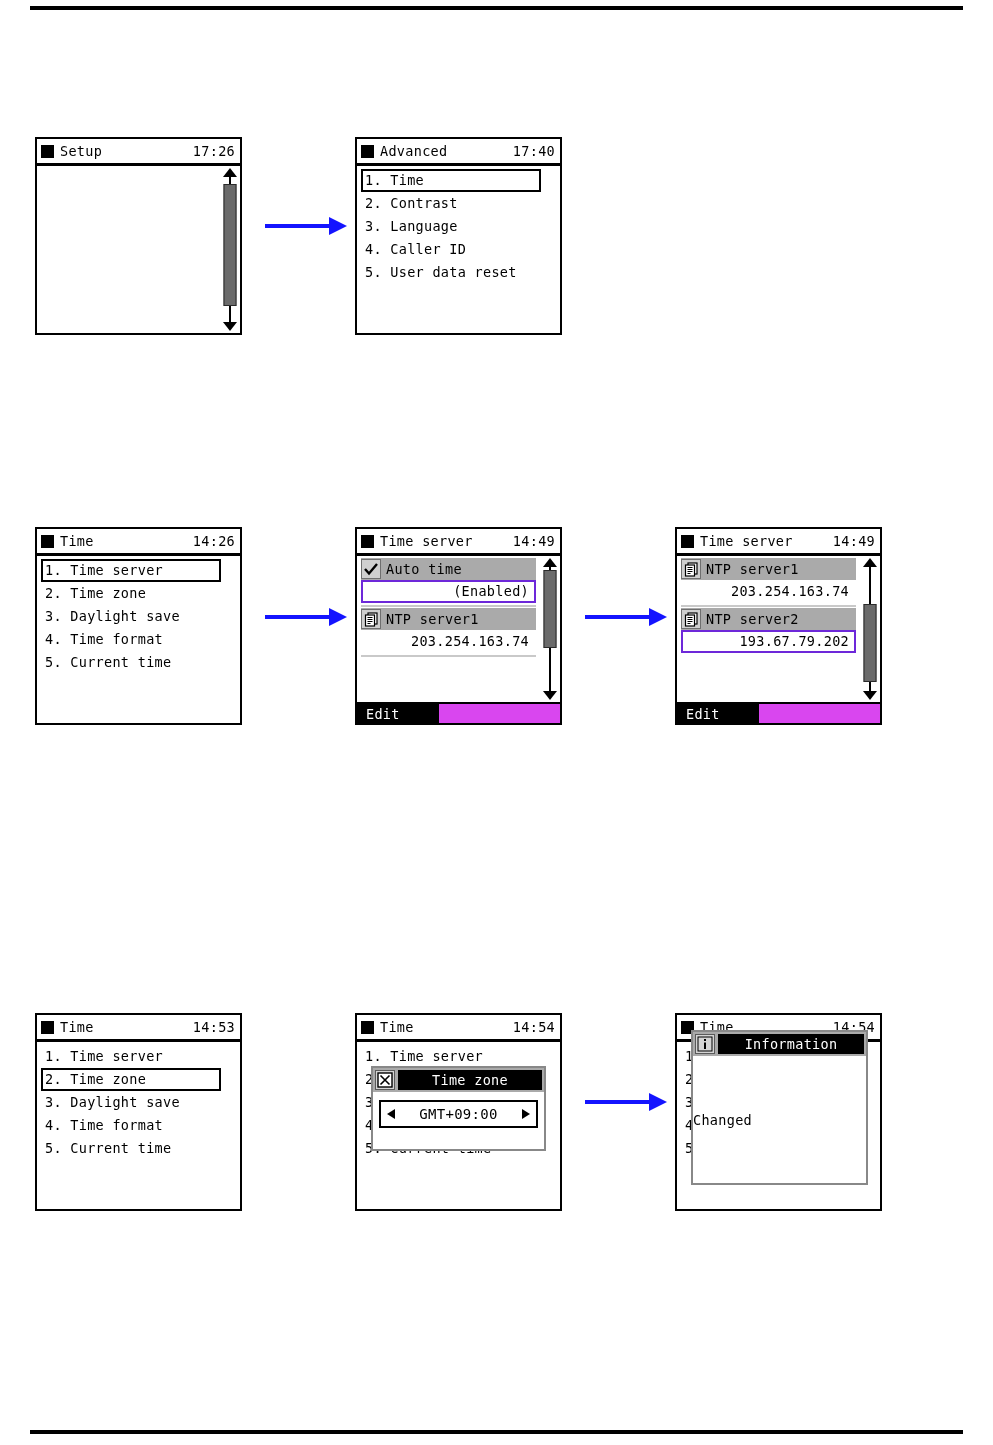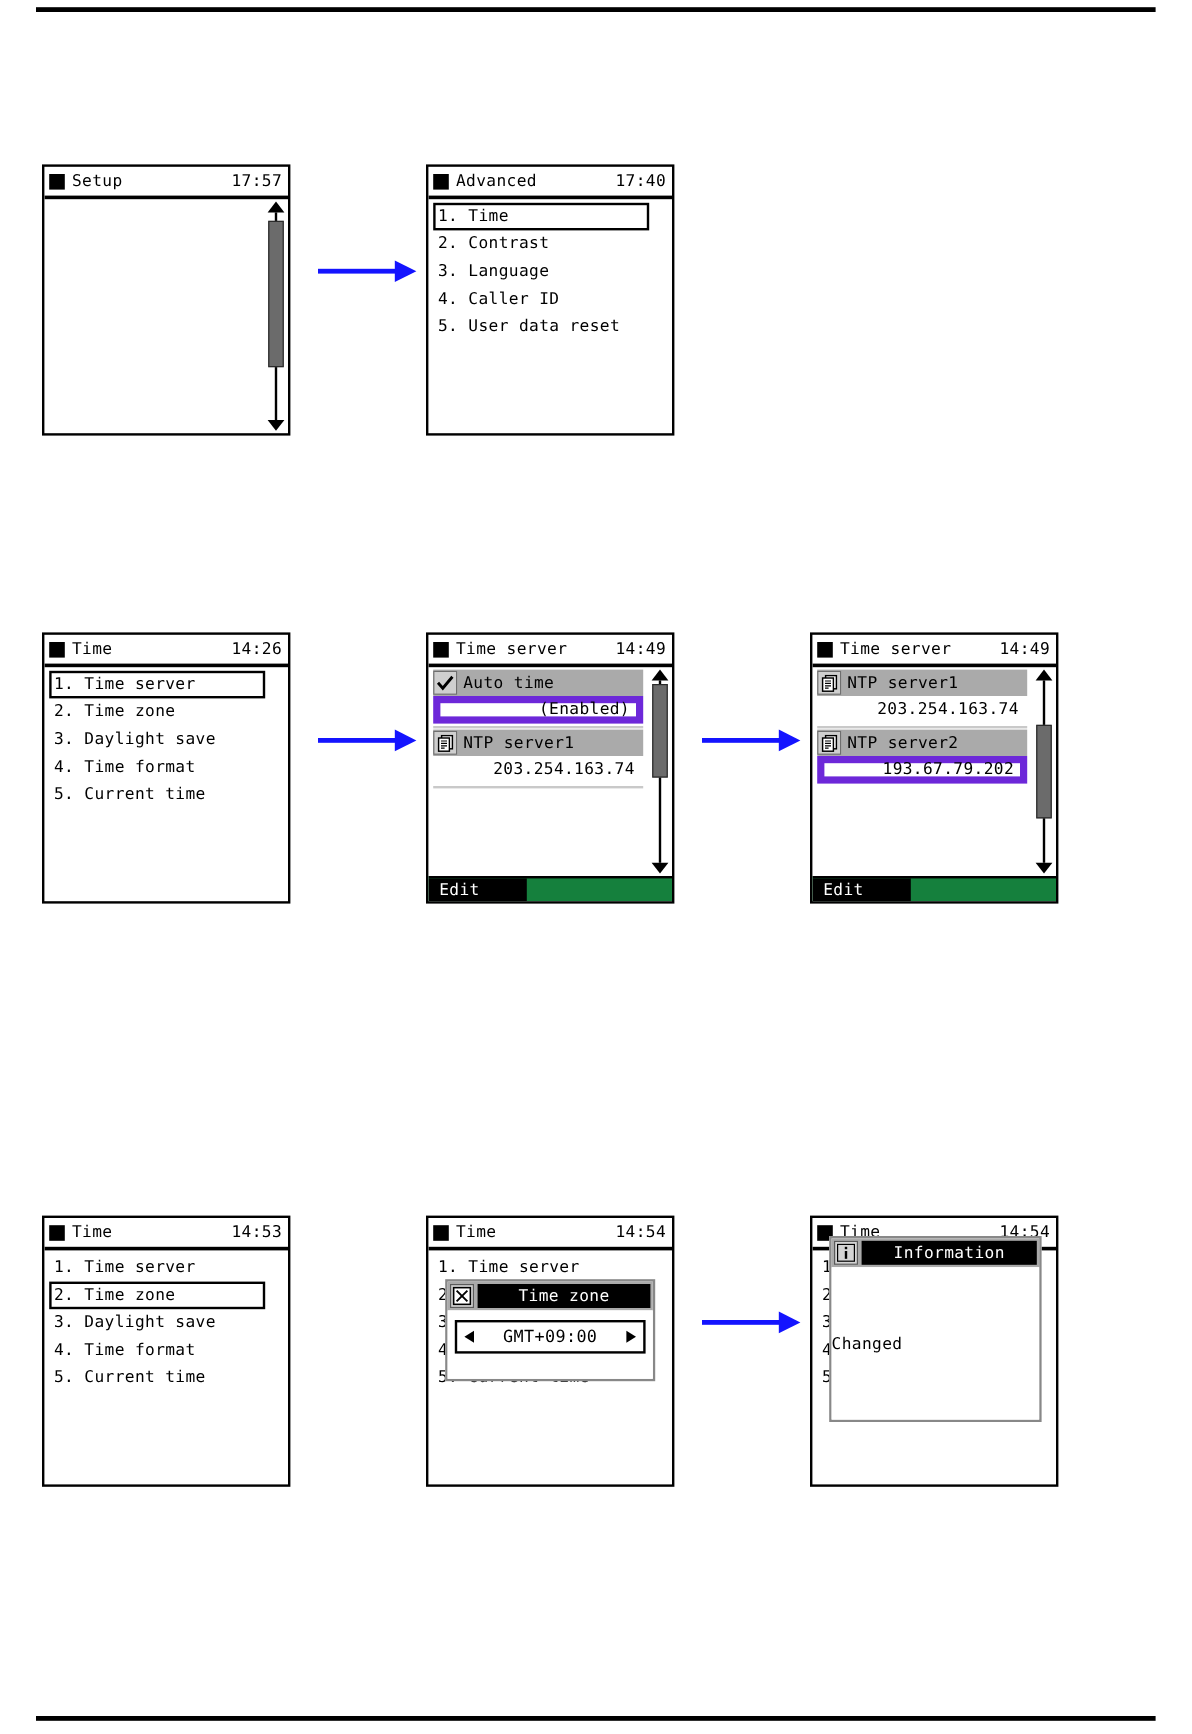--- a/index.html
+++ b/index.html
@@ -23,21 +23,21 @@
     height: 4px;
     background: #000000;
   }
   .page-rule.top { top: 6px; }
   .page-rule.bottom { top: 1430px; }
 
   
   .screen {
     position: absolute;
     width: 207px;
-    height: 226px;
+    height: 198px;
     border: 2px solid #000000;
     background: #ffffff;
     box-sizing: border-box;
     overflow: hidden;
   }
 
   .titlebar {
     position: relative;
     height: 27px;
     border-bottom: 3px solid #000000;
@@ -187,36 +187,36 @@
     box-sizing: border-box;
     font-size: 13.5px;
     line-height: 13px;
     letter-spacing: 0.3px;
     color: #000;
     white-space: nowrap;
     border: 2px solid transparent;
     background: #ffffff;
   }
   .set-value.boxed {
-    border: 6px solid #6d28d9;
+    border: 2px solid #6d28d9;
   }
   .set-sep {
     height: 2px;
     background: #c9c9c9;
     margin: 2px 0 1px 0;
   }
 
   
   .softkey {
     position: absolute;
     left: 0;
     bottom: 0;
     height: 21px;
     width: 100%;
-    background: #15803d;
+    background: #d946ef;
     border-top: 2px solid #000000;
     box-sizing: border-box;
   }
   .softkey-btn {
     position: absolute;
     left: 0;
     top: 0;
     height: 19px;
     min-width: 82px;
     background: #000000;
@@ -344,21 +344,21 @@
 </head>
 <body>
 
 <div class="page-rule top"></div>
 <div class="page-rule bottom"></div>
 
 <div class="screen" style="left:35px; top:137px;">
   <div class="titlebar">
     <div class="title-square"></div>
     <div class="title-text">Setup</div>
-    <div class="title-time">17:57</div>
+    <div class="title-time">17:26</div>
   </div>
   <div class="screen-body">
     <div class="scrollbar">
       <div class="sb-arrow up"></div>
       <div class="sb-line"></div>
       <div class="sb-thumb" style="top:16px; height:122px;"></div>
       <div class="sb-arrow down"></div>
     </div>
   </div>
 </div>

